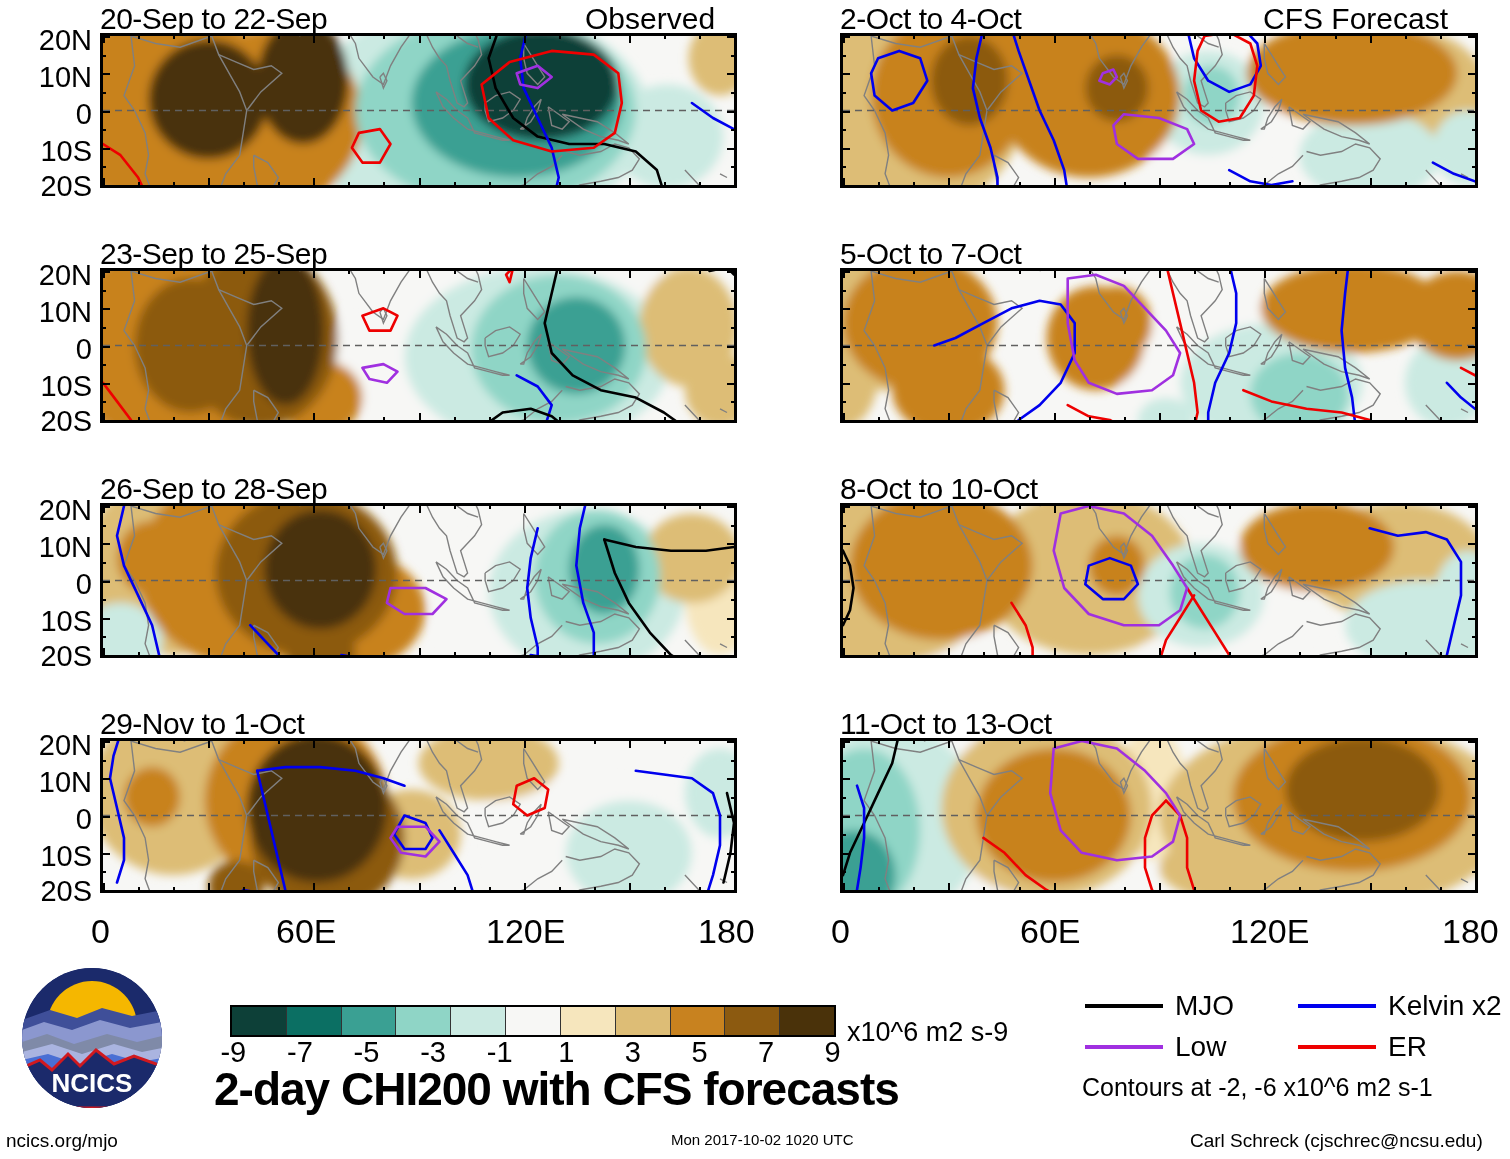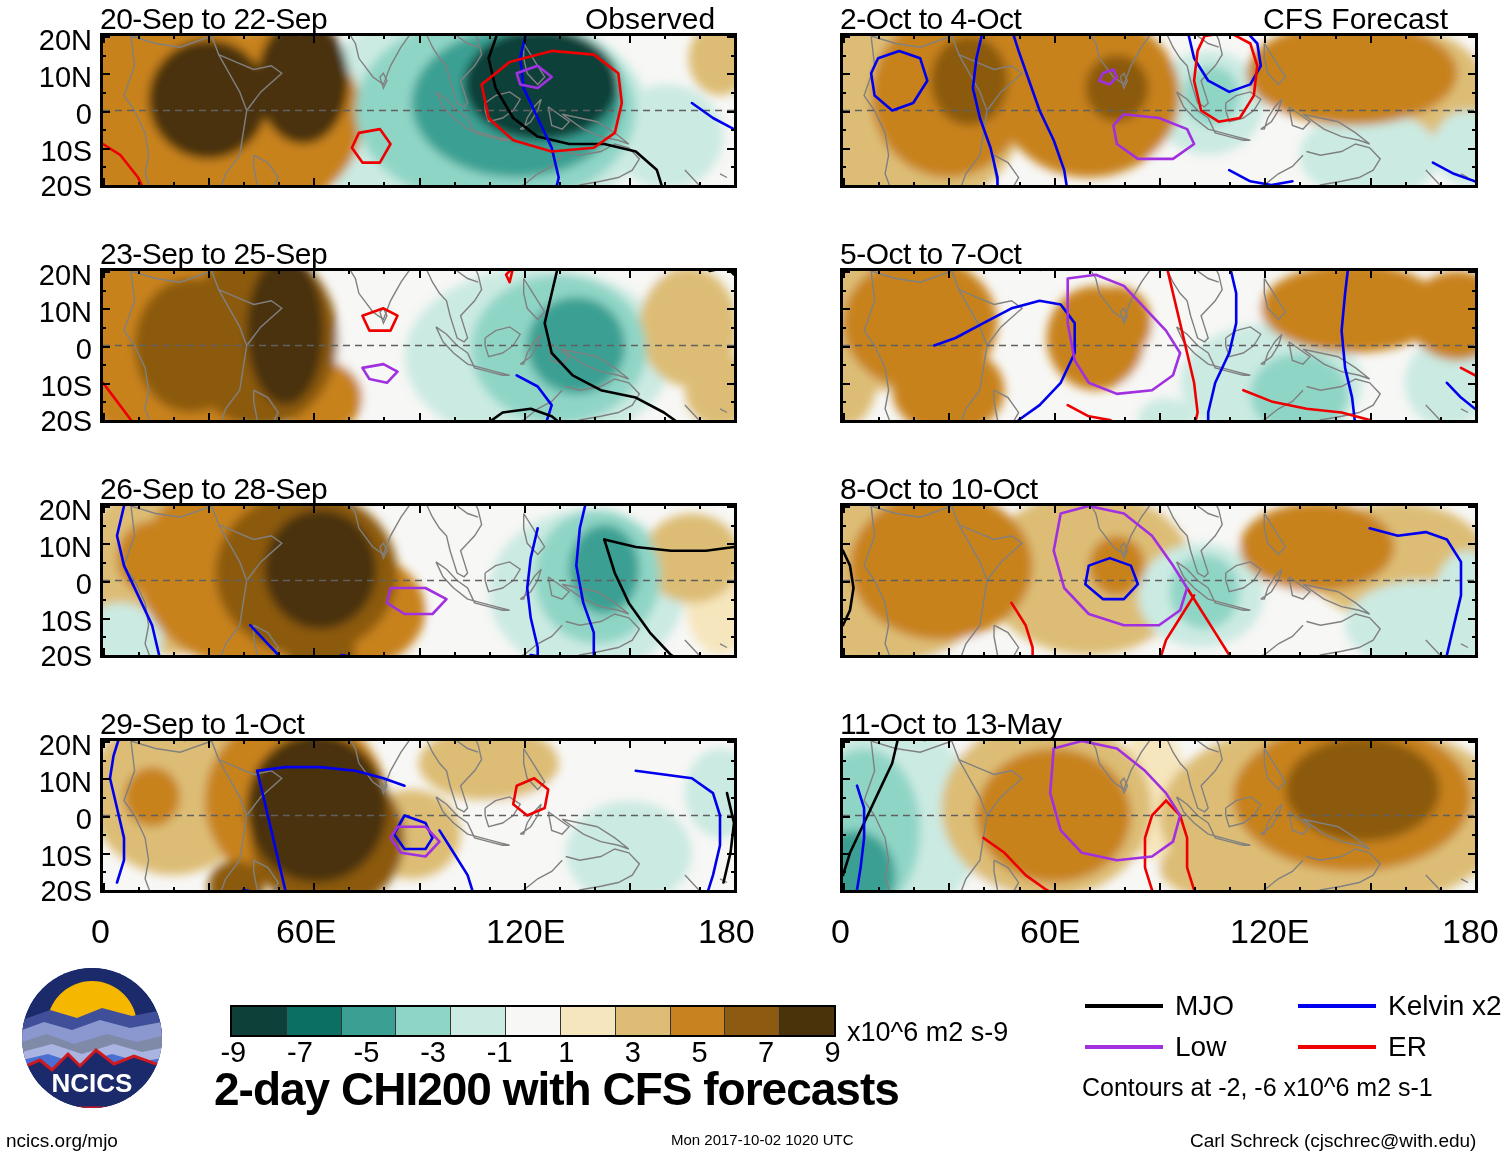--- a/index.html
+++ b/index.html
@@ -59,38 +59,38 @@
 
 <div class="panel">
   <div class="panel-title" style="left:100px;top:237px;">23-Sep to 25-Sep</div>
 </div>
 
 <div class="panel">
   <div class="panel-title" style="left:100px;top:472px;">26-Sep to 28-Sep</div>
 </div>
 
 <div class="panel">
-  <div class="panel-title" style="left:100px;top:707px;">29-Sep to 1-Oct</div>
+  <div class="panel-title" style="left:100px;top:707px;">29-Nov to 1-Oct</div>
 </div>
 
 <div class="panel">
   <div class="panel-title" style="left:840px;top:2px;">2-Oct to 4-Oct</div>
   <div class="panel-corner" style="left:1263px;top:2px;">CFS Forecast</div>
 </div>
 
 <div class="panel">
   <div class="panel-title" style="left:840px;top:237px;">5-Oct to 7-Oct</div>
 </div>
 
 <div class="panel">
   <div class="panel-title" style="left:840px;top:472px;">8-Oct to 10-Oct</div>
 </div>
 
 <div class="panel">
-  <div class="panel-title" style="left:840px;top:707px;">11-Oct to 13-May</div>
+  <div class="panel-title" style="left:840px;top:707px;">11-Oct to 13-Oct</div>
 </div>
 
 <div>
   <div class="ylab" style="left:0;top:26px;width:92px;">20N</div>
   <div class="ylab" style="left:0;top:63px;width:92px;">10N</div>
   <div class="ylab" style="left:0;top:100px;width:92px;">0</div>
   <div class="ylab" style="left:0;top:137px;width:92px;">10S</div>
   <div class="ylab" style="left:0;top:172px;width:92px;">20S</div>
 </div>
 <div>
@@ -186,21 +186,21 @@
     <path d="M0 74 L25 66 L52 76 L85 66 L115 74 L140 68 L140 92 L0 92 Z" fill="#7f8aa8"></path>
     <path d="M0 84 L30 76 L60 86 L92 76 L120 84 L140 80 L140 98 L0 98 Z" fill="#aab4e0"></path>
     <path d="M0 92 L26 86 L56 96 L90 86 L118 94 L140 90 L140 104 L0 104 Z" fill="#4a6fd4"></path>
     <path d="M0 100 L18 92 L30 102 L46 86 L58 98 L74 82 L92 96 L112 88 L140 98 L140 140 L0 140 Z" fill="#1b2a6b" stroke="#d0191f" stroke-width="3"></path>
     <text x="70" y="124" font-family="Liberation Sans, sans-serif" font-size="26" font-weight="bold" fill="#ffffff" text-anchor="middle">NCICS</text>
   </svg>
 </div>
 
 <div class="foot" style="left:6px;top:1130px;">ncics.org/mjo</div>
 <div class="foot-small" style="left:671px;top:1131px;">Mon 2017-10-02 1020 UTC</div>
-<div class="foot" style="left:1190px;top:1130px;">Carl Schreck (cjschrec@with.edu)</div>
+<div class="foot" style="left:1190px;top:1130px;">Carl Schreck (cjschrec@ncsu.edu)</div>
 
 <div class="map-box" style="left: 100px; top: 33px; width: 637px; height: 155px;">
     <svg width="631" height="149" viewBox="0 0 631 149" style="position: absolute; left: 0px; top: 0px;">
       <rect width="631" height="149" fill="#f7f7f5"></rect>
       <defs>
         <filter id="blur-obs-1" x="-40%" y="-40%" width="180%" height="180%">
           <feGaussianBlur stdDeviation="5"></feGaussianBlur>
         </filter>
       </defs>
       <g filter="url(#blur-obs-1)">

